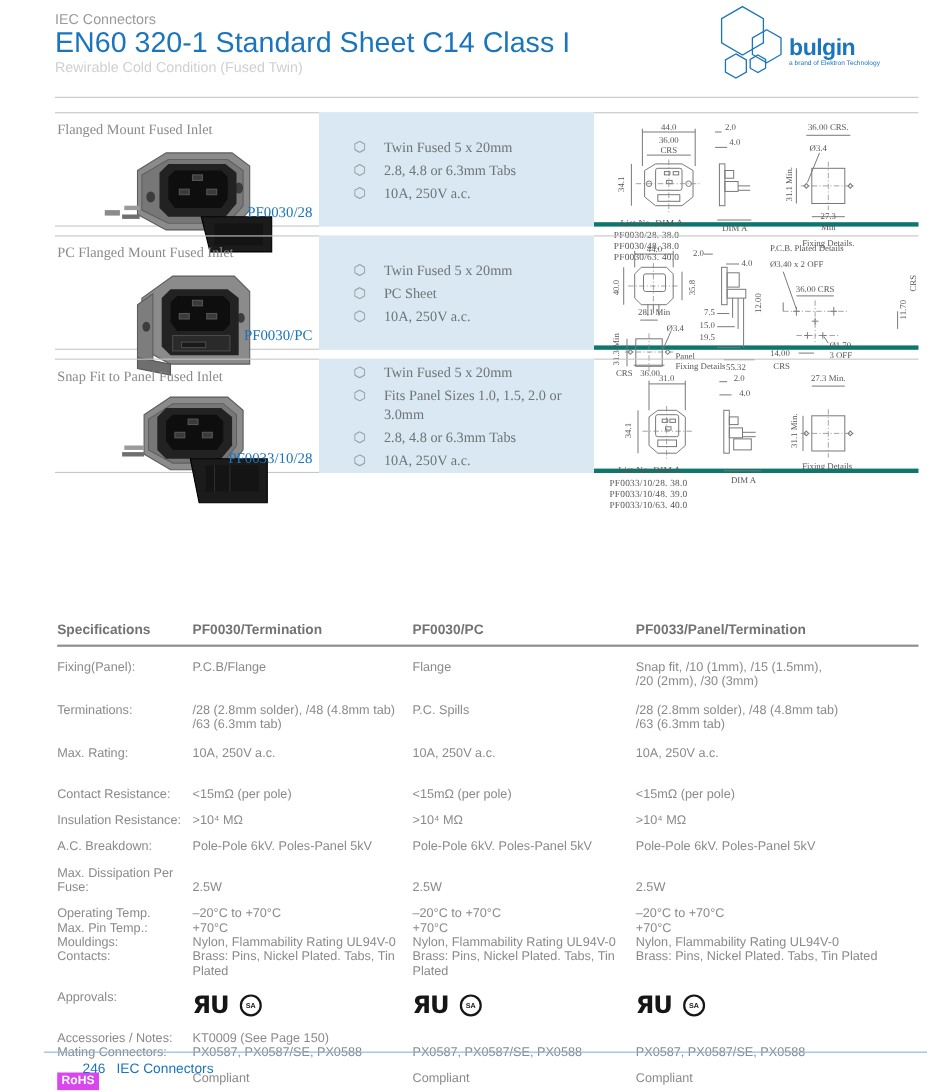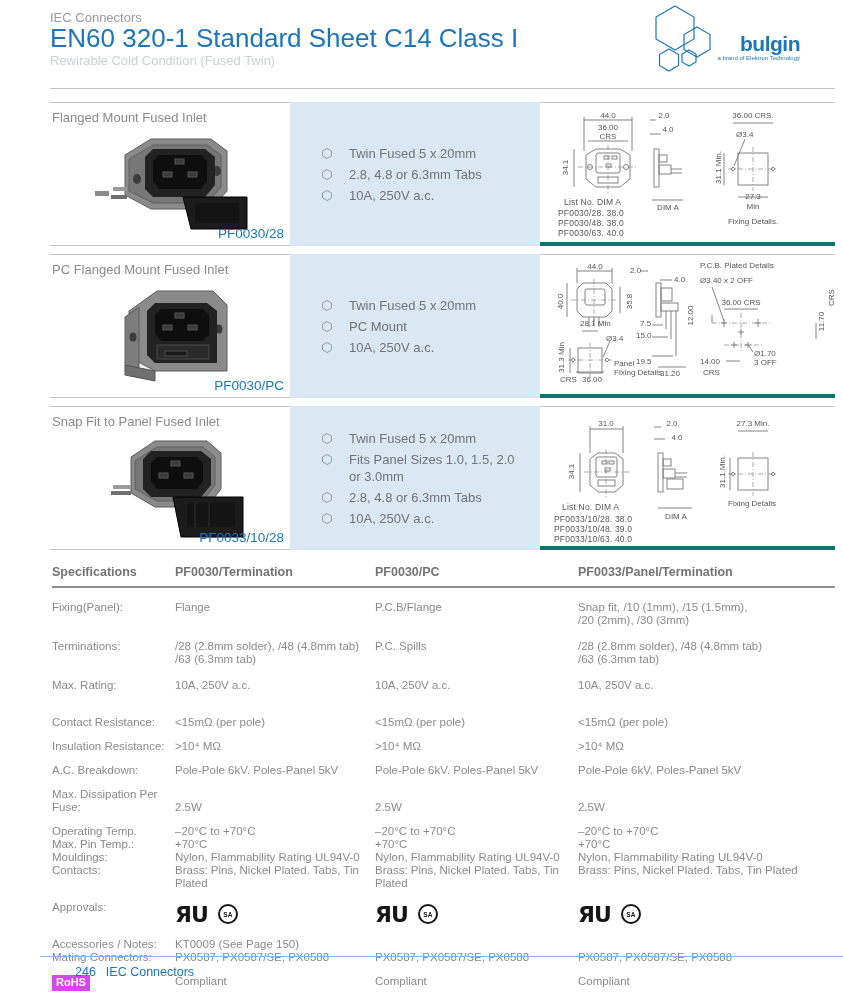--- a/index.html
+++ b/index.html
@@ -5,25 +5,25 @@
   html,body{margin:0;padding:0;background:#fff;}
   .page{position:relative;width:843px;height:992px;background:#fff;overflow:hidden;
         font-family:"Liberation Sans","DejaVu Sans",sans-serif;color:#8a8a8a;}
   
   .hdr{position:absolute;left:50px;right:8px;top:0;height:88px;border-bottom:1px solid #c6c6c6;}
   .eyebrow{position:absolute;left:0;top:10px;font-size:13px;color:#9a9a9a;}
   .title{position:absolute;left:0;top:23px;font-size:26px;color:#1b75bc;font-weight:400;letter-spacing:0;}
   .subtitle{position:absolute;left:0;top:53px;font-size:13px;color:#cdd0d3;}
   .logo{position:absolute;right:35px;top:2px;display:flex;align-items:center;}
   .logo-txt{margin-left:2px;margin-top:14px;}
-  .logo-word{font-size:21px;font-weight:bold;color:#1b75bc;letter-spacing:-0.5px;line-height:20px;display:block;text-align:right;}
+  .logo-word{font-size:21px;font-weight:bold;color:#1b75bc;letter-spacing:-0.5px;line-height:20px;display:block;}
   .logo-tag{font-size:6px;color:#1b75bc;display:block;margin-top:1px;}
   
   .rows{position:absolute;left:50px;top:102px;width:785px;}
-  .prow{position:relative;height:144px;margin-bottom:8px;display:flex;}
+  .prow{position:relative;height:104px;margin-bottom:8px;display:flex;font-family:Liberation Serif, serif;}
   .cell-photo{position:relative;width:240px;border-top:1px solid #c6c6c6;border-bottom:1px solid #c6c6c6;}
   .ptitle{position:absolute;left:2px;top:7px;font-size:13px;color:#8a8a8a;}
   .photo{position:absolute;left:45px;top:22px;}
   .partno{position:absolute;right:6px;bottom:4px;font-size:13.5px;color:#1b75bc;}
   .cell-feat{width:250px;background:#d9e8f2;display:flex;flex-direction:column;justify-content:center;padding-left:32px;box-sizing:border-box;}
   .feat{display:flex;align-items:flex-start;margin:2px 0;}
   .feat svg{margin-top:3px;flex:none;}
   .feat span{font-size:13px;color:#6f7477;margin-left:17px;line-height:17px;max-width:180px;}
   .cell-draw{position:relative;flex:1;border-top:1px solid #c6c6c6;border-bottom:4px solid #0f766e;}
   .cell-draw svg{position:absolute;left:0;top:0;}
@@ -197,21 +197,21 @@
         <div class="feat">
           <svg width="10" height="11" viewBox="0 0 10 11">
               <polygon points="5,0.5 9.5,3 9.5,8 5,10.5 0.5,8 0.5,3" fill="none" stroke="#9aa0a4"></polygon>
             </svg>
           <span>Twin Fused 5 x 20mm</span>
         </div>
         <div class="feat">
           <svg width="10" height="11" viewBox="0 0 10 11">
               <polygon points="5,0.5 9.5,3 9.5,8 5,10.5 0.5,8 0.5,3" fill="none" stroke="#9aa0a4"></polygon>
             </svg>
-          <span>PC Mount</span>
+          <span>PC Sheet</span>
         </div>
         <div class="feat">
           <svg width="10" height="11" viewBox="0 0 10 11">
               <polygon points="5,0.5 9.5,3 9.5,8 5,10.5 0.5,8 0.5,3" fill="none" stroke="#9aa0a4"></polygon>
             </svg>
           <span>10A, 250V a.c.</span>
         </div>
       </div>
       <div class="cell-draw">
         <svg width="295" height="145" viewBox="0 0 295 145">
@@ -278,22 +278,22 @@
         <span class="dl" style="left:90px;top:11px">2.0</span>
         <span class="dl" style="left:134px;top:20px">4.0</span>
         <span class="dl" style="left:160px;top:6px">P.C.B. Plated Details</span>
         <span class="dl" style="left:160px;top:21px">Ø3.40 x 2 OFF</span>
         <span class="dl rot" style="left:140px;top:56px">12.00</span>
         <span class="dl ctr" style="left:201px;top:43px">36.00 CRS</span>
         <span class="dl rot" style="left:283px;top:38px">CRS</span>
         <span class="dl rot" style="left:272px;top:62px">11.70</span>
         <span class="dl" style="left:100px;top:64px">7.5</span>
         <span class="dl" style="left:96px;top:76px">15.0</span>
-        <span class="dl" style="left:96px;top:102px">19.5</span>
-        <span class="dl" style="left:120px;top:114px">31.20</span>
+        <span class="dl" style="left:96px;top:87px">19.5</span>
+        <span class="dl" style="left:120px;top:114px">55.32</span>
         <span class="dl" style="left:40px;top:64px">28.1 Min</span>
         <span class="dl" style="left:66px;top:79px">Ø3.4</span>
         <span class="dl rot" style="left:6px;top:98px">31.3 Min</span>
         <span class="dl" style="left:20px;top:120px">CRS</span>
         <span class="dl" style="left:42px;top:120px">36.00</span>
         <span class="dl" style="left:74px;top:104px">Panel
 Fixing Details</span>
         <span class="dl" style="left:160px;top:102px">14.00</span>
         <span class="dl" style="left:163px;top:113px">CRS</span>
         <span class="dl" style="left:214px;top:94px">Ø1.70
@@ -401,22 +401,22 @@
   <div class="specs">
     <div class="srow shead">
       <span>Specifications</span>
       <span>PF0030/Termination</span>
       <span>PF0030/PC</span>
       <span>PF0033/Panel/Termination</span>
     </div>
 
     <div class="srow g1">
       <span class="lab">Fixing(Panel):</span>
+      <span class="val">P.C.B/Flange</span>
       <span class="val">Flange</span>
-      <span class="val">P.C.B/Flange</span>
       <span class="val">Snap fit, /10 (1mm), /15 (1.5mm),
 /20 (2mm), /30 (3mm)</span>
     </div>
     <div class="srow g1">
       <span class="lab">Terminations:</span>
       <span class="val">/28 (2.8mm solder), /48 (4.8mm tab)
 /63 (6.3mm tab)</span>
       <span class="val">P.C. Spills</span>
       <span class="val">/28 (2.8mm solder), /48 (4.8mm tab)
 /63 (6.3mm tab)</span>

